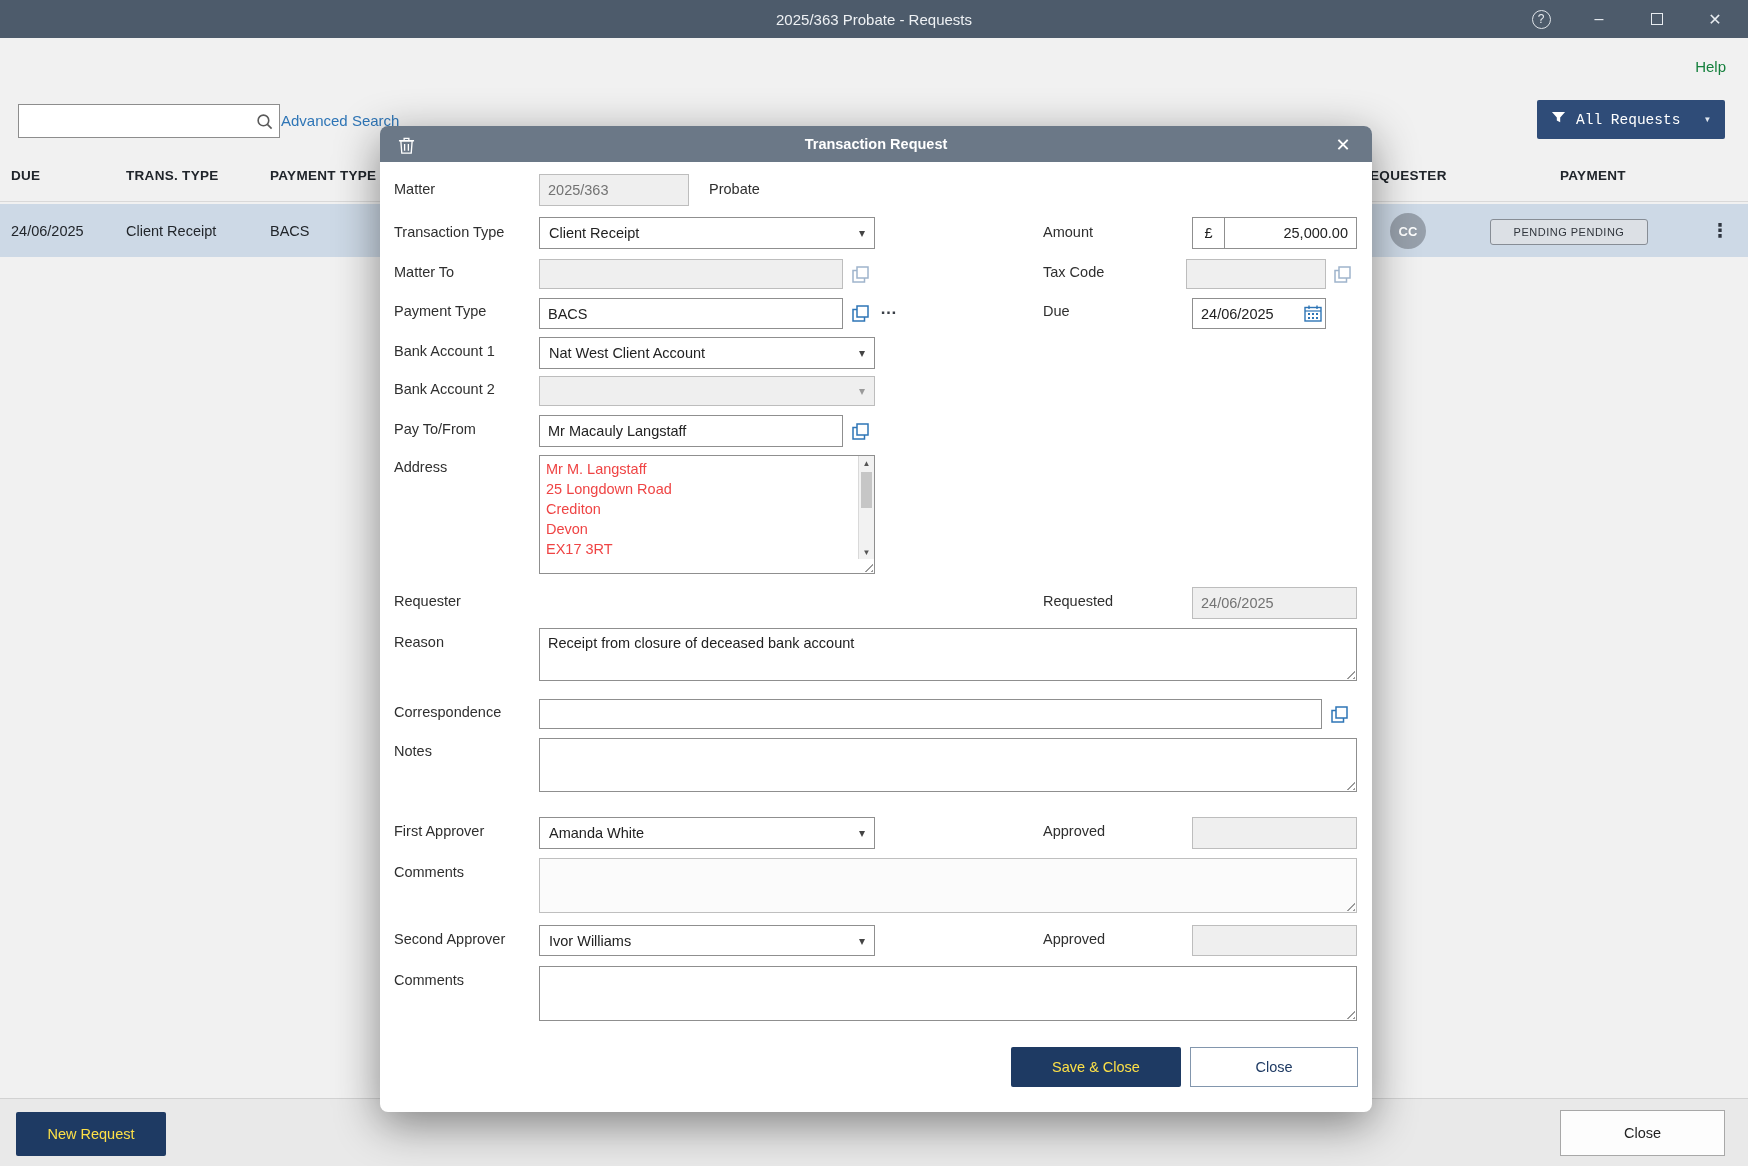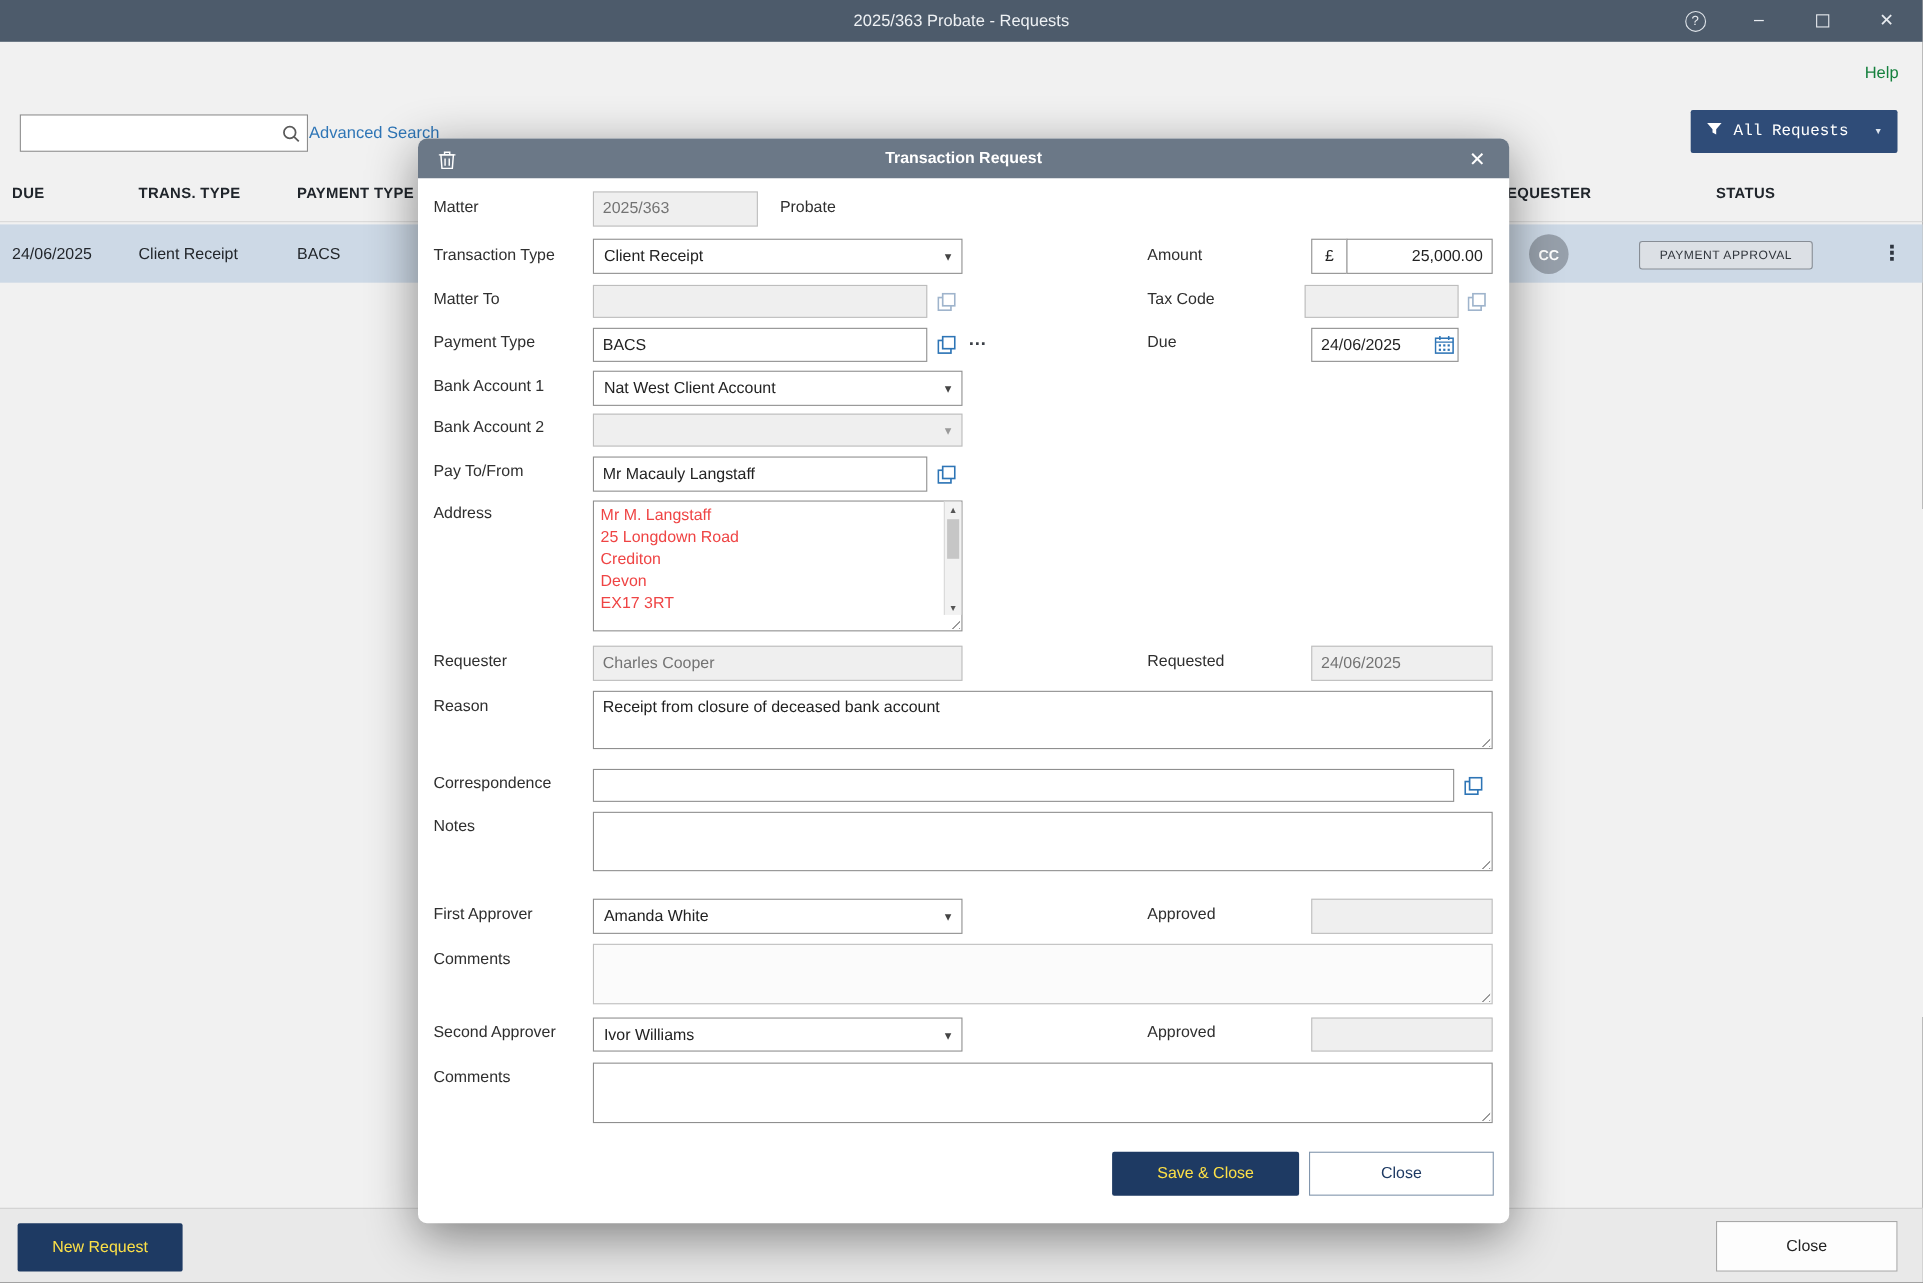--- a/index.html
+++ b/index.html
@@ -112,29 +112,29 @@
         </svg>
     </span>
     <span class="flabel">All Requests</span>
     <span class="fcaret">▾</span>
   </div>
 
   <span class="th" style="left:11px;">DUE</span>
   <span class="th" style="left:126px;">TRANS. TYPE</span>
   <span class="th" style="left:270px;">PAYMENT TYPE</span>
   <span class="th" style="left:1360px;">REQUESTER</span>
-  <span class="th" style="left:1560px;">STATUS</span>
+  <span class="th" style="left:1560px;">PAYMENT</span>
   <div class="thead-line"></div>
 
   <div class="grid-row"></div>
   <span class="td" style="left:11px;">24/06/2025</span>
   <span class="td" style="left:126px;">Client Receipt</span>
   <span class="td" style="left:270px;">BACS</span>
   <div class="avatar">CC</div>
-  <div class="pill">PAYMENT APPROVAL</div>
+  <div class="pill">PENDING PENDING</div>
   <div class="kebab">⋮</div>
 
   <div class="footer-bar"></div>
   <div class="btn-navy new-request">New Request</div>
   <div class="footer-close">Close</div>
 
   <div class="modal">
     <div class="modal-header">
       <div class="trash-btn">
         <svg width="17" height="19" viewBox="0 0 18 20">
@@ -232,21 +232,20 @@
 EX17 3RT</textarea>
       <div class="sb">
         <span class="arr up">▲</span>
         <span class="thumb"></span>
         <span class="arr down">▼</span>
       </div>
       <span class="grip" style="right:1px; bottom:1px;"></span>
     </div>
 
     <span class="lbl" style="left:14px; top:467px;">Requester</span>
-    <input class="inp dis" style="left: 159px; top: 461px; width: 336px; height: 32px;" readonly="" value="Charles Cooper">
     <span class="lbl" style="left:663px; top:467px;">Requested</span>
     <input class="inp dis" style="left: 812px; top: 461px; width: 165px; height: 32px;" readonly="" value="24/06/2025">
 
     <span class="lbl" style="left:14px; top:508px;">Reason</span>
     <textarea class="ta" style="left: 159px; top: 502px; width: 818px; height: 53px;">Receipt from closure of deceased bank account</textarea>
     <span class="grip" style="left:963px; top:541px;"></span>
 
     <span class="lbl" style="left:14px; top:578px;">Correspondence</span>
     <input class="inp" style="left: 159px; top: 573px; width: 783px; height: 30px;">
     <span class="icon-btn" style="left:948px; top:577px;">

